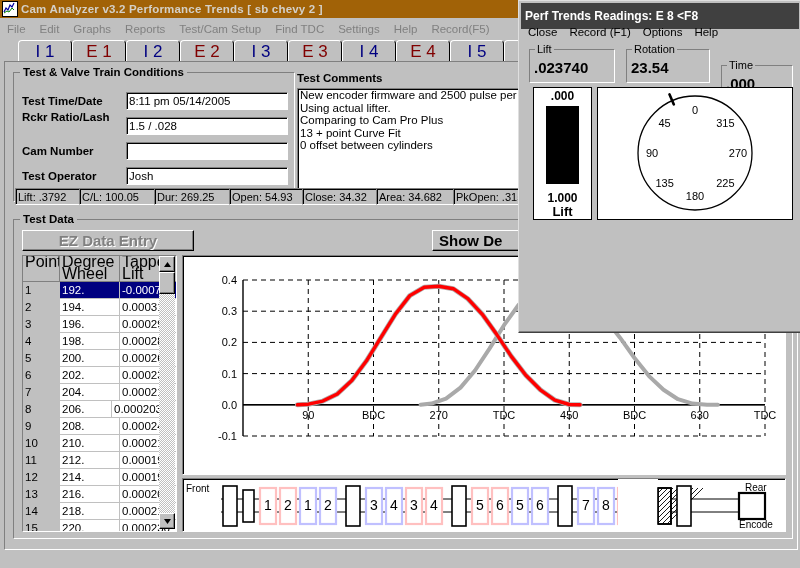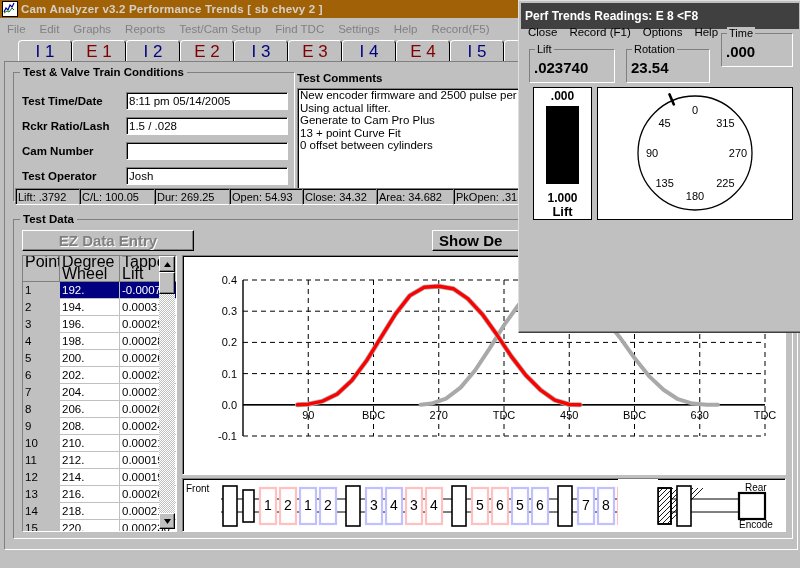--- a/index.html
+++ b/index.html
@@ -145,36 +145,36 @@
   </div>
 
   <div id="client">
 
     <div class="grp" style="left:8px;top:10px;width:280px;height:128px;">
       <div class="lbl">Test &amp; Valve Train Conditions</div>
 
       <div class="flabel" style="left:8px;top:22px;">Test Time/Date</div>
       <div class="ftext" style="left:112px;top:19px;width:158px;height:16px;">8:11 pm  05/14/2005</div>
 
-      <div class="flabel" style="left:8px;top:47px;">Rckr Ratio/Lash</div>
+      <div class="flabel" style="left:8px;top:38px;">Rckr Ratio/Lash</div>
       <div class="ftext" style="left:112px;top:44px;width:158px;height:16px;">1.5  /  .028</div>
 
       <div class="flabel" style="left:8px;top:72px;">Cam Number</div>
       <div class="ftext" style="left:112px;top:69px;width:158px;height:16px;"></div>
 
       <div class="flabel" style="left:8px;top:97px;">Test Operator</div>
       <div class="ftext" style="left:112px;top:94px;width:158px;height:16px;">Josh</div>
     </div>
 
     <div class="grp" style="left:292px;top:10px;width:236px;height:128px;border:none;">
       <div class="lbl" style="left:0px;top:0px;background:transparent;padding:0;">Test Comments</div>
       <div id="comments" style="left:0px;top:16px;width:234px;height:101px;">
         <div>New encoder firmware and 2500 pulse per rev</div>
         <div>Using actual lifter.</div>
-        <div>Generate to Cam Pro Plus</div>
+        <div>Comparing to Cam Pro Plus</div>
         <div>13 + point Curve Fit</div>
         <div>0 offset between cylinders</div>
       </div>
     </div>
 
     <div class="statbox" style="left:10px;  top:126px;width:61px;">Lift: .3792</div>
     <div class="statbox" style="left:74px;  top:126px;width:72px;">C/L: 100.05</div>
     <div class="statbox" style="left:149px; top:126px;width:72px;">Dur: 269.25</div>
     <div class="statbox" style="left:224px; top:126px;width:70px;">Open: 54.93</div>
     <div class="statbox" style="left:297px; top:126px;width:71px;">Close: 34.32</div>
@@ -224,21 +224,21 @@
               <div class="gc" style="width: 60px;">202.</div>
               <div class="gc" style="width: 56px; border-right: none;">0.000239</div>
             </div>
             <div class="grow">
               <div class="gc num" style="width: 37px;">7</div>
               <div class="gc" style="width: 60px;">204.</div>
               <div class="gc" style="width: 56px; border-right: none;">0.000215</div>
             </div>
             <div class="grow">
               <div class="gc num" style="width: 37px;">8</div>
-              <div class="gc" style="width: 60px;">206.</div>
+              <div class="gc" style="width: 52px;">206.</div>
               <div class="gc" style="width: 56px; border-right: none;">0.000203</div>
             </div>
             <div class="grow">
               <div class="gc num" style="width: 37px;">9</div>
               <div class="gc" style="width: 60px;">208.</div>
               <div class="gc" style="width: 56px; border-right: none;">0.000246</div>
             </div>
             <div class="grow">
               <div class="gc num" style="width: 37px;">10</div>
               <div class="gc" style="width: 60px;">210.</div>
@@ -401,21 +401,21 @@
     </div>
 
     <div class="rgrp" style="left:10px;top:48px;width:84px;height:32px;">
       <div class="rlbl">Lift</div>
       <div class="rval">.023740</div>
     </div>
     <div class="rgrp" style="left:107px;top:48px;width:82px;height:32px;">
       <div class="rlbl">Rotation</div>
       <div class="rval">23.54</div>
     </div>
-    <div class="rgrp" style="left:202px;top:32px;width:70px;height:32px;">
+    <div class="rgrp" style="left:202px;top:64px;width:70px;height:32px;">
       <div class="rlbl">Time</div>
       <div class="rval">.000</div>
     </div>
 
     <div id="liftgauge" style="left:14px;top:86px;width:57px;height:131px;">
       <div class="gtop">.000</div>
       <div class="gbar" style="left:12px;top:18px;width:33px;height:78px;"></div>
       <div class="gbot">1.000</div>
       <div class="gcap">Lift</div>
     </div>

